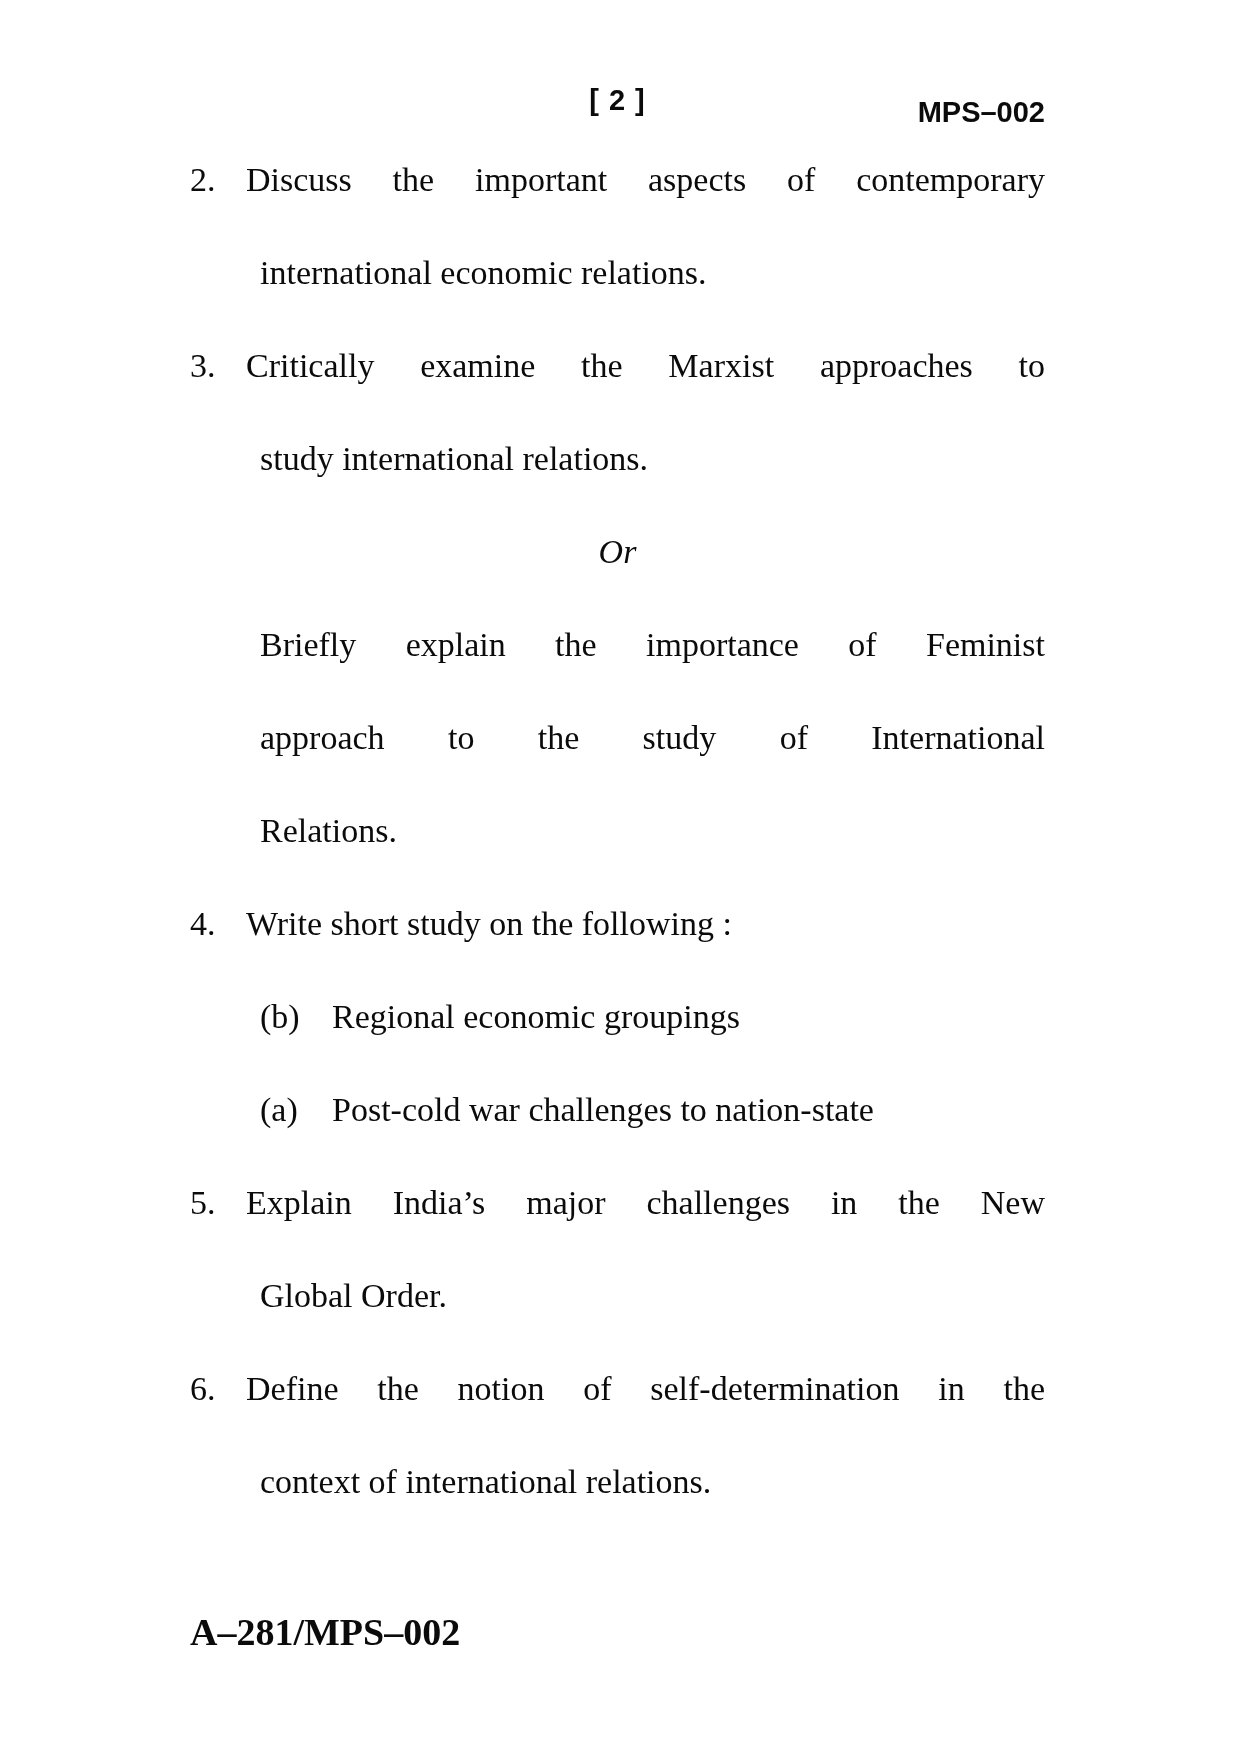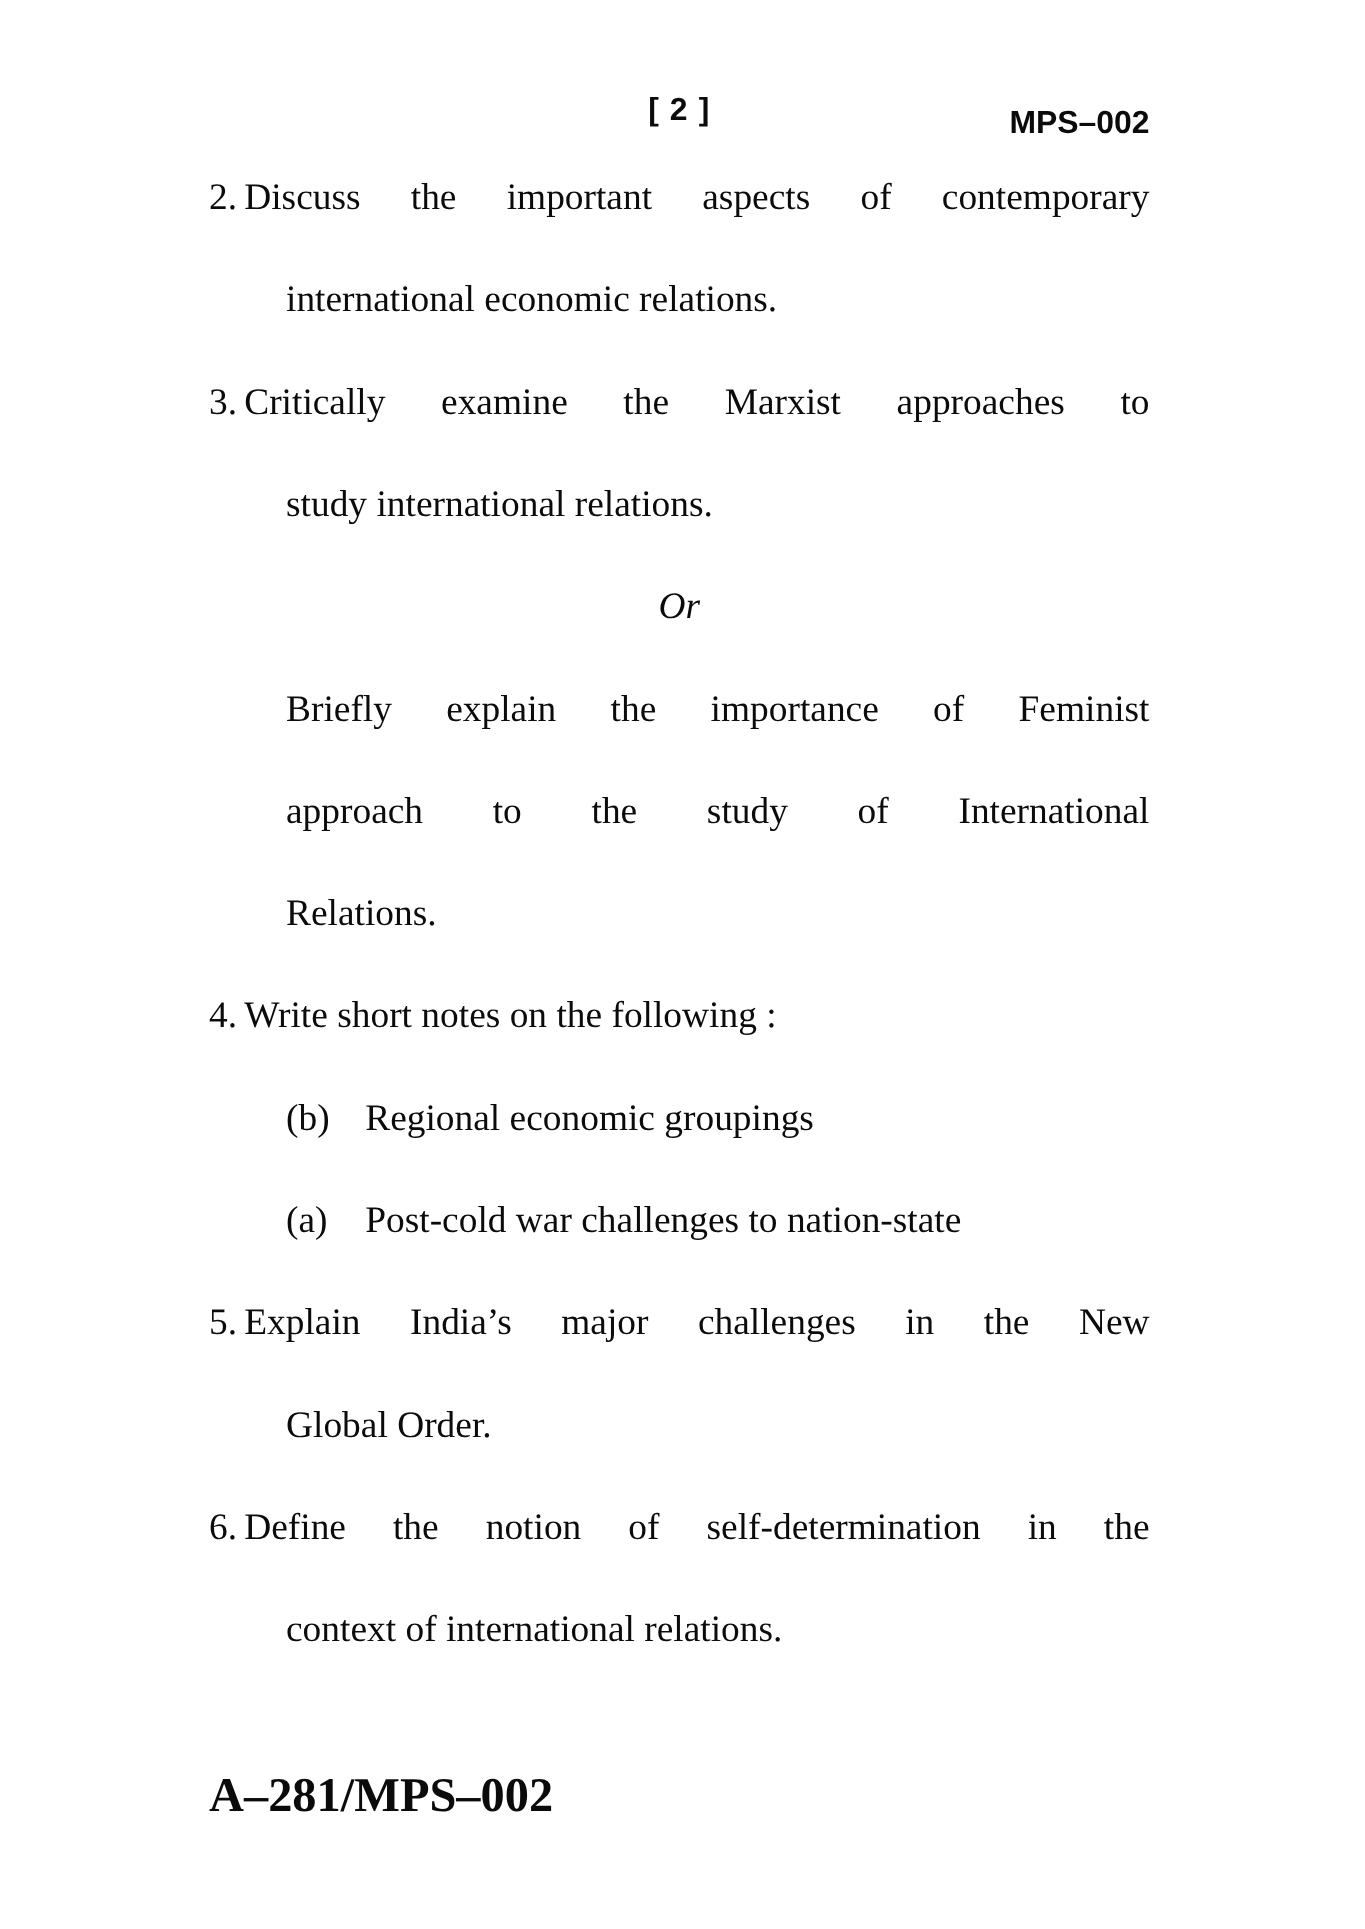--- a/index.html
+++ b/index.html
@@ -35,37 +35,37 @@
     position: absolute;
     top: 133px; left: 190px; right: 196px;
     font-size: 34px;
   }
   .line {
     position: relative;
     height: 93px;
     line-height: 93px;
   }
   .q-num { position: absolute; left: 0; top: 0; }
-  .q-text { display: block; margin-left: 32px; }
+  .q-text { display: block; margin-left: 56px; }
   .cont   { display: block; margin-left: 70px; }
   .just {
     text-align: justify;
     text-align-last: justify;
   }
   .center-line { text-align: center; }
   .italic { font-style: italic; text-align: center; }
   .bold   { font-weight: bold; }
   .sub-line  { margin-left: 70px; }
   .sub-label { display: inline-block; width: 72px; }
 
   
   .page-footer {
     position: absolute;
     top: 1612px; left: 190px;
-    font-size: 44px;
+    font-size: 38px;
     font-weight: bold;
     line-height: 40px;
   }
 </style>
 </head>
 <body>
 
 <div class="page">
 
   <header class="page-header">
@@ -100,21 +100,21 @@
     </div>
     <div class="line">
       <span class="cont just">approach to the study of International</span>
     </div>
     <div class="line">
       <span class="cont">Relations.</span>
     </div>
 
     <div class="line">
       <span class="q-num">4.</span>
-      <span class="q-text">Write short notes on the following :</span>
+      <span class="q-text">Write short study on the following :</span>
     </div>
     <div class="line">
       <span class="sub-line"><span class="sub-label">(b)</span><span>Regional economic groupings</span></span>
     </div>
     <div class="line">
       <span class="sub-line"><span class="sub-label">(a)</span><span>Post-cold war challenges to nation-state</span></span>
     </div>
 
     <div class="line">
       <span class="q-num">5.</span>

